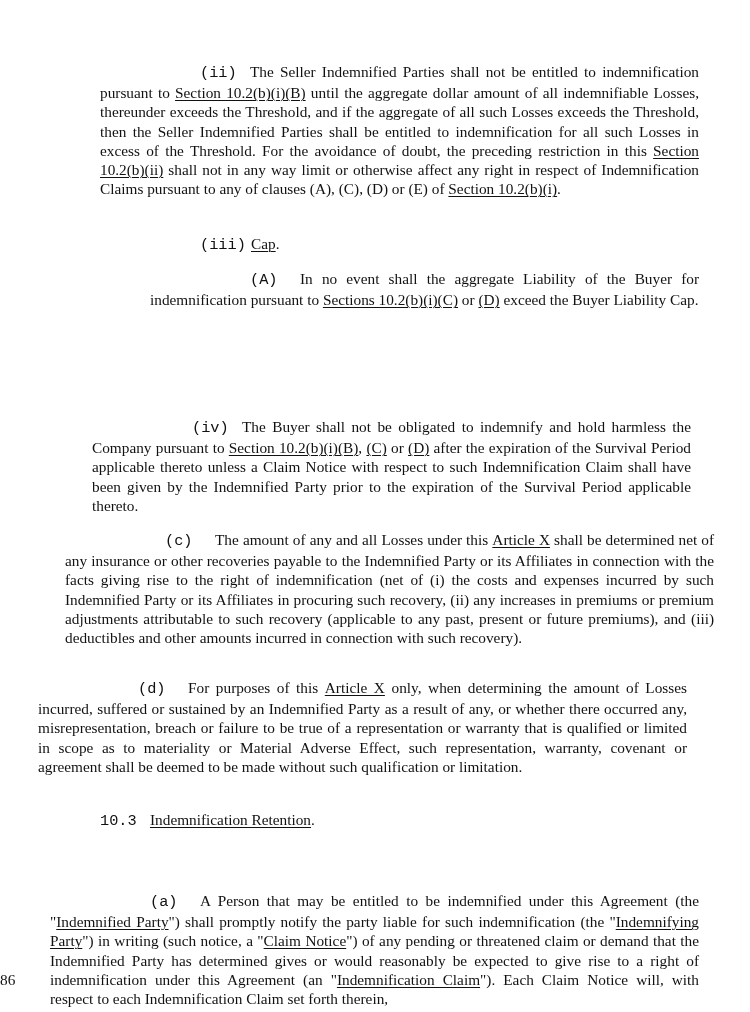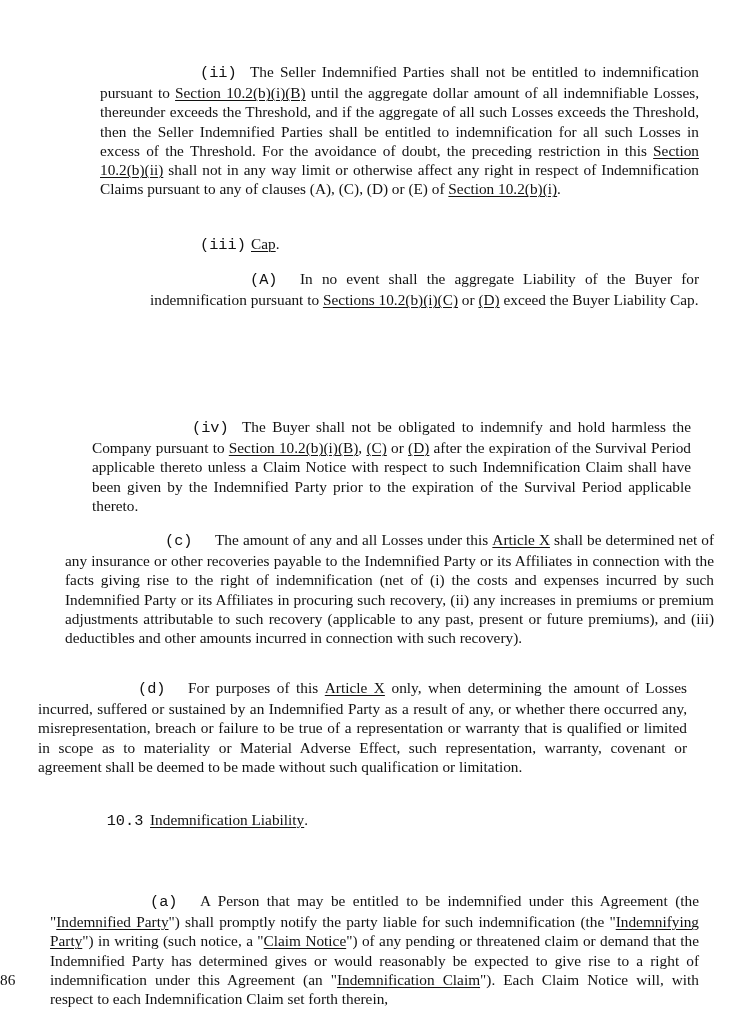--- a/index.html
+++ b/index.html
@@ -36,20 +36,20 @@
   <p class="para" style="left:92px; top:417px; width:599px; text-indent:100px;">
   <span class="lbl" style="width: 50px; text-indent: 0px;">(iv)</span>The Buyer shall not be obligated to indemnify and hold harmless the Company pursuant to <u>Section 10.2(b)(i)(B)</u>, <u>(C)</u> or <u>(D)</u> after the expiration of the Survival Period applicable thereto unless a Claim Notice with respect to such Indemnification Claim shall have been given by the Indemnified Party prior to the expiration of the Survival Period applicable thereto.</p>
 
   <p class="para" style="left:65px; top:530px; width:649px; text-indent:100px;">
   <span class="lbl" style="width: 50px; text-indent: 0px;">(c)</span>The amount of any and all Losses under this <u>Article X</u> shall be determined net of any insurance or other recoveries payable to the Indemnified Party or its Affiliates in connection with the facts giving rise to the right of indemnification (net of (i) the costs and expenses incurred by such Indemnified Party or its Affiliates in procuring such recovery, (ii) any increases in premiums or premium adjustments attributable to such recovery (applicable to any past, present or future premiums), and (iii) deductibles and other amounts incurred in connection with such recovery).</p>
 
   <p class="para" style="left:38px; top:678px; width:649px; text-indent:100px;">
   <span class="lbl" style="width: 50px; text-indent: 0px;">(d)</span>For purposes of this <u>Article X</u> only, when determining the amount of Losses incurred, suffered or sustained by an Indemnified Party as a result of any, or whether there occurred any, misrepresentation, breach or failure to be true of a representation or warranty that is qualified or limited in scope as to materiality or Material Adverse Effect, such representation, warranty, covenant or agreement shall be deemed to be made without such qualification or limitation.</p>
 
   <p class="heading" style="left:100px; top:810px;">
-    <span class="lbl" style="width:50px;text-align:center;">10.3</span><u>Indemnification Liability</u><span>.</span>
+    <span class="lbl" style="width:50px;">10.3</span><u>Indemnification Retention</u><span>.</span>
   </p>
 
   <p class="para" style="left:50px; top:891px; width:649px; text-indent:100px;">
   <span class="lbl" style="width: 50px; text-indent: 0px;">(a)</span>A Person that may be entitled to be indemnified under this Agreement (the "<u>Indemnified Party</u>") shall promptly notify the party liable for such indemnification (the "<u>Indemnifying Party</u>") in writing (such notice, a "<u>Claim Notice</u>") of any pending or threatened claim or demand that the Indemnified Party has determined gives or would reasonably be expected to give rise to a right of indemnification under this Agreement (an "<u>Indemnification Claim</u>").  Each Claim Notice will, with respect to each Indemnification Claim set forth therein,</p>
 
   <div class="pagenum">86</div>
 </div>
 
 </body></html>

